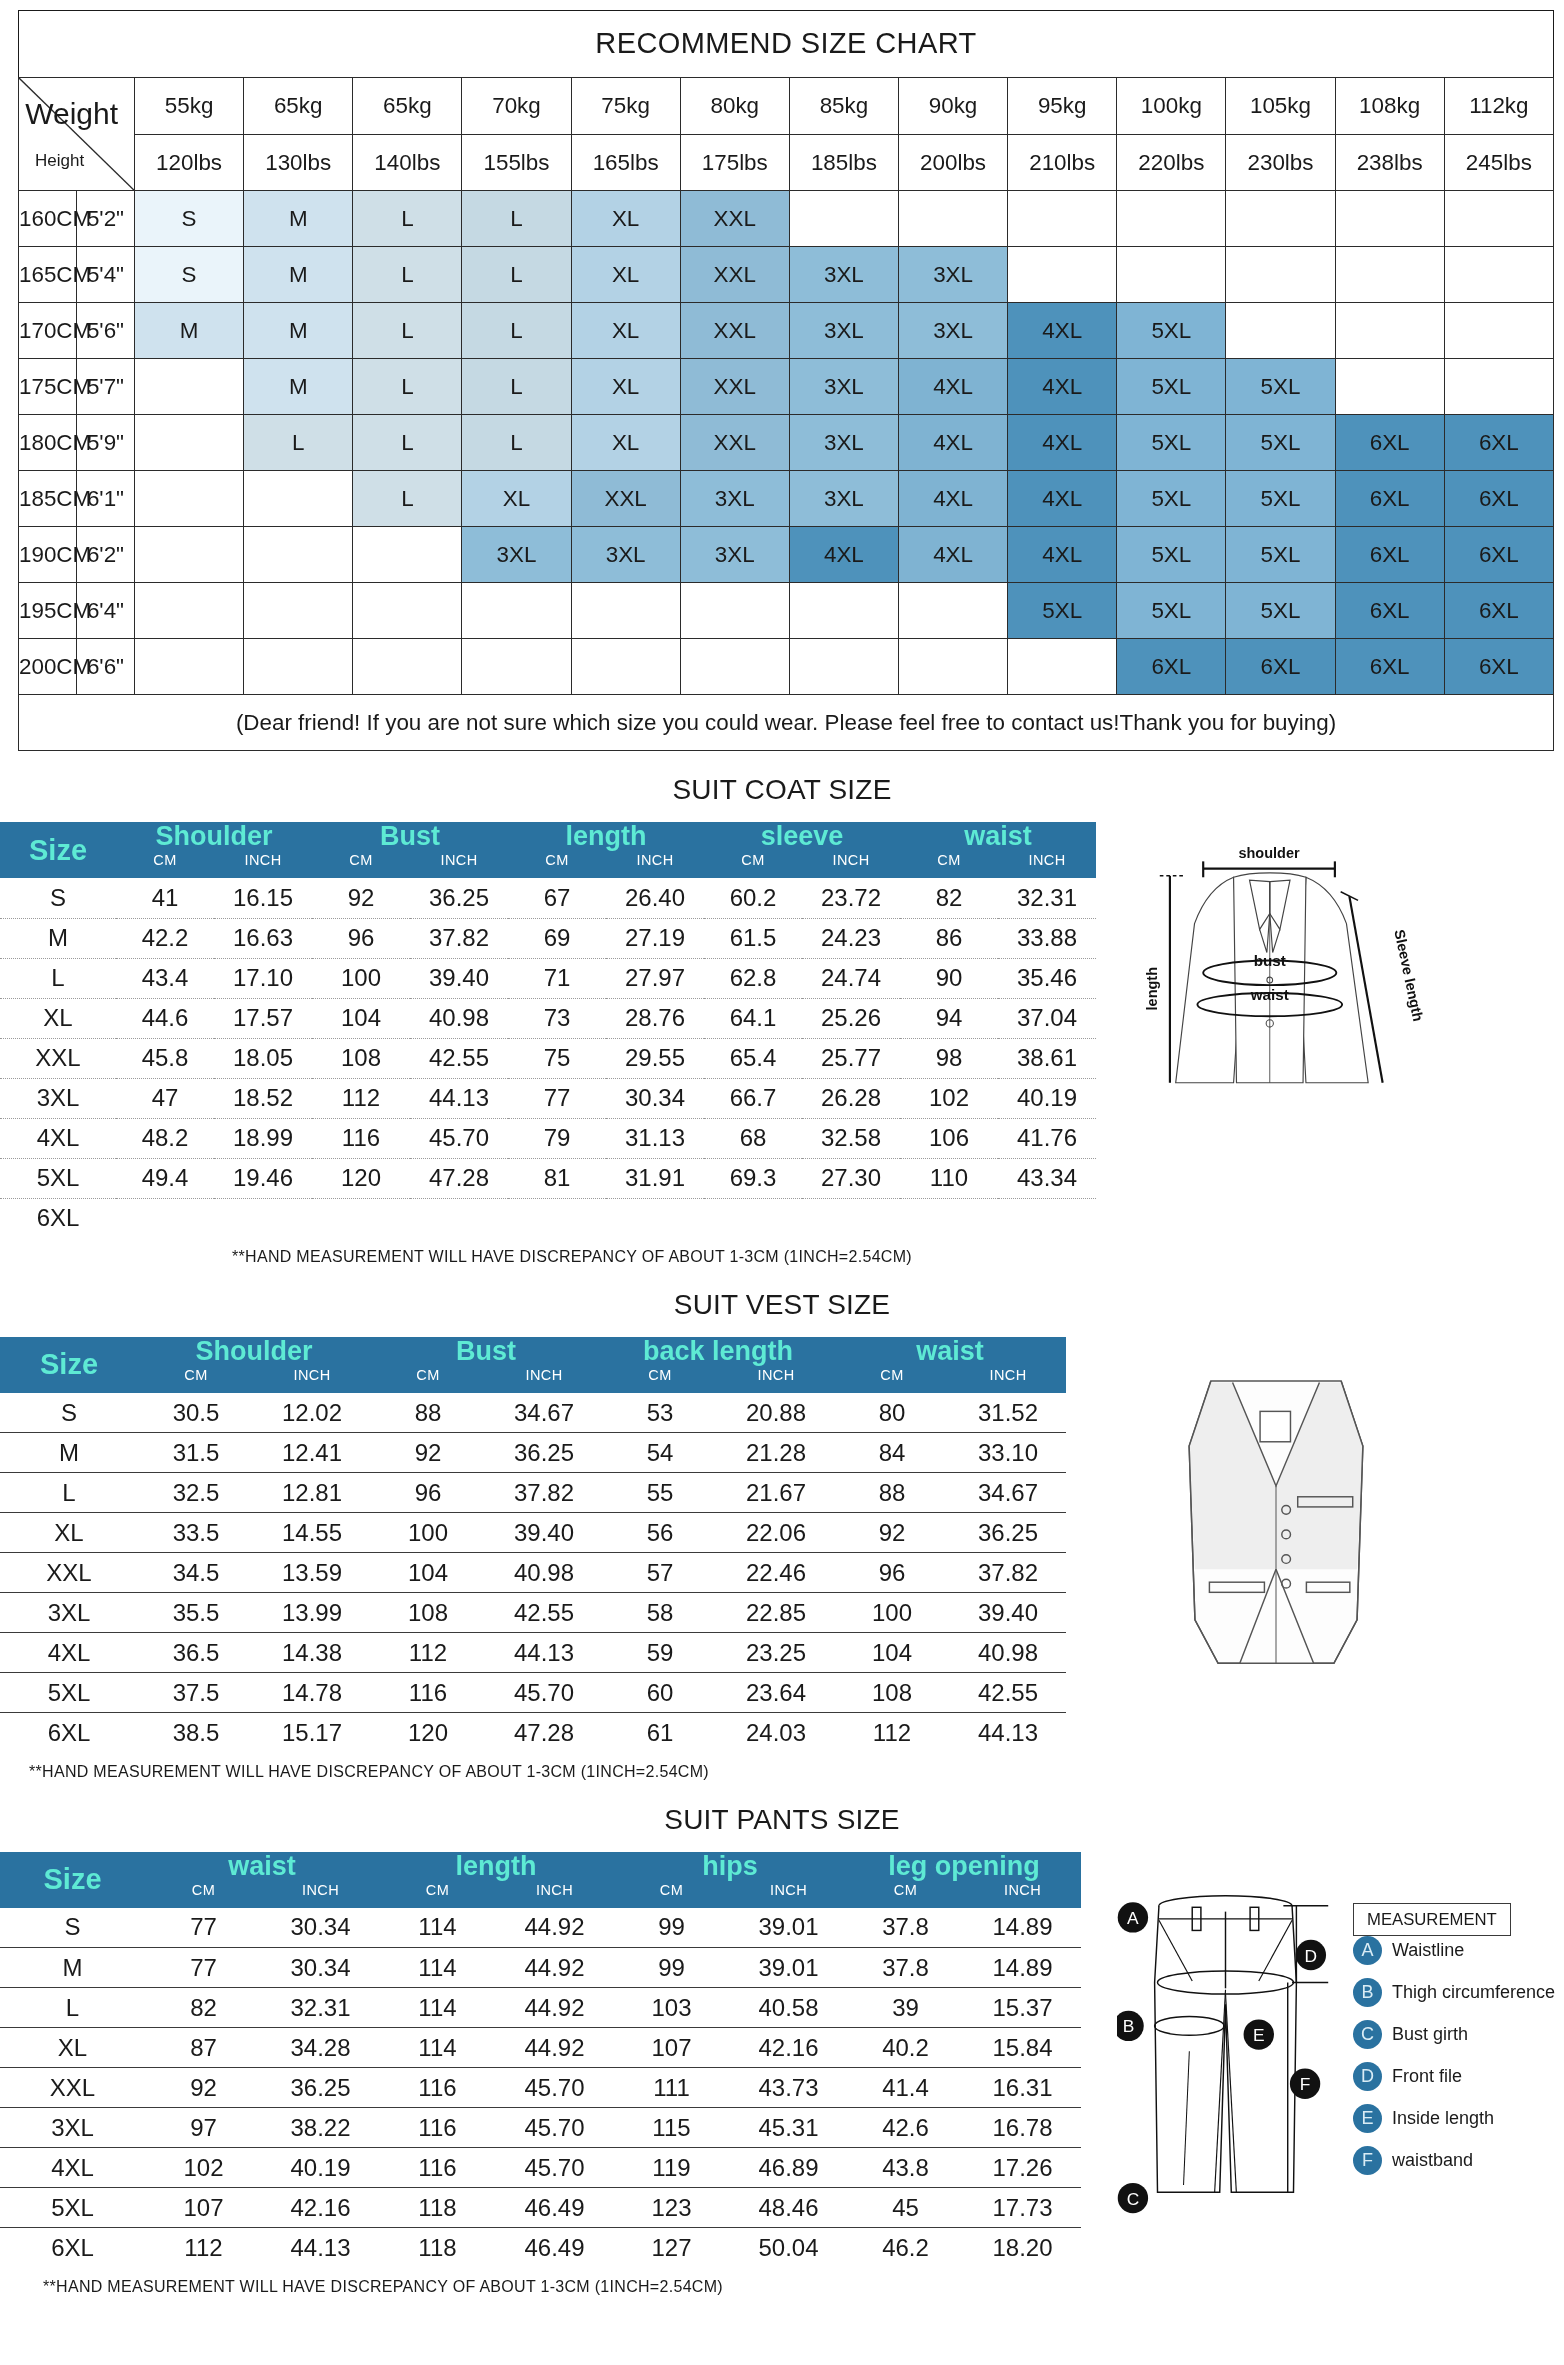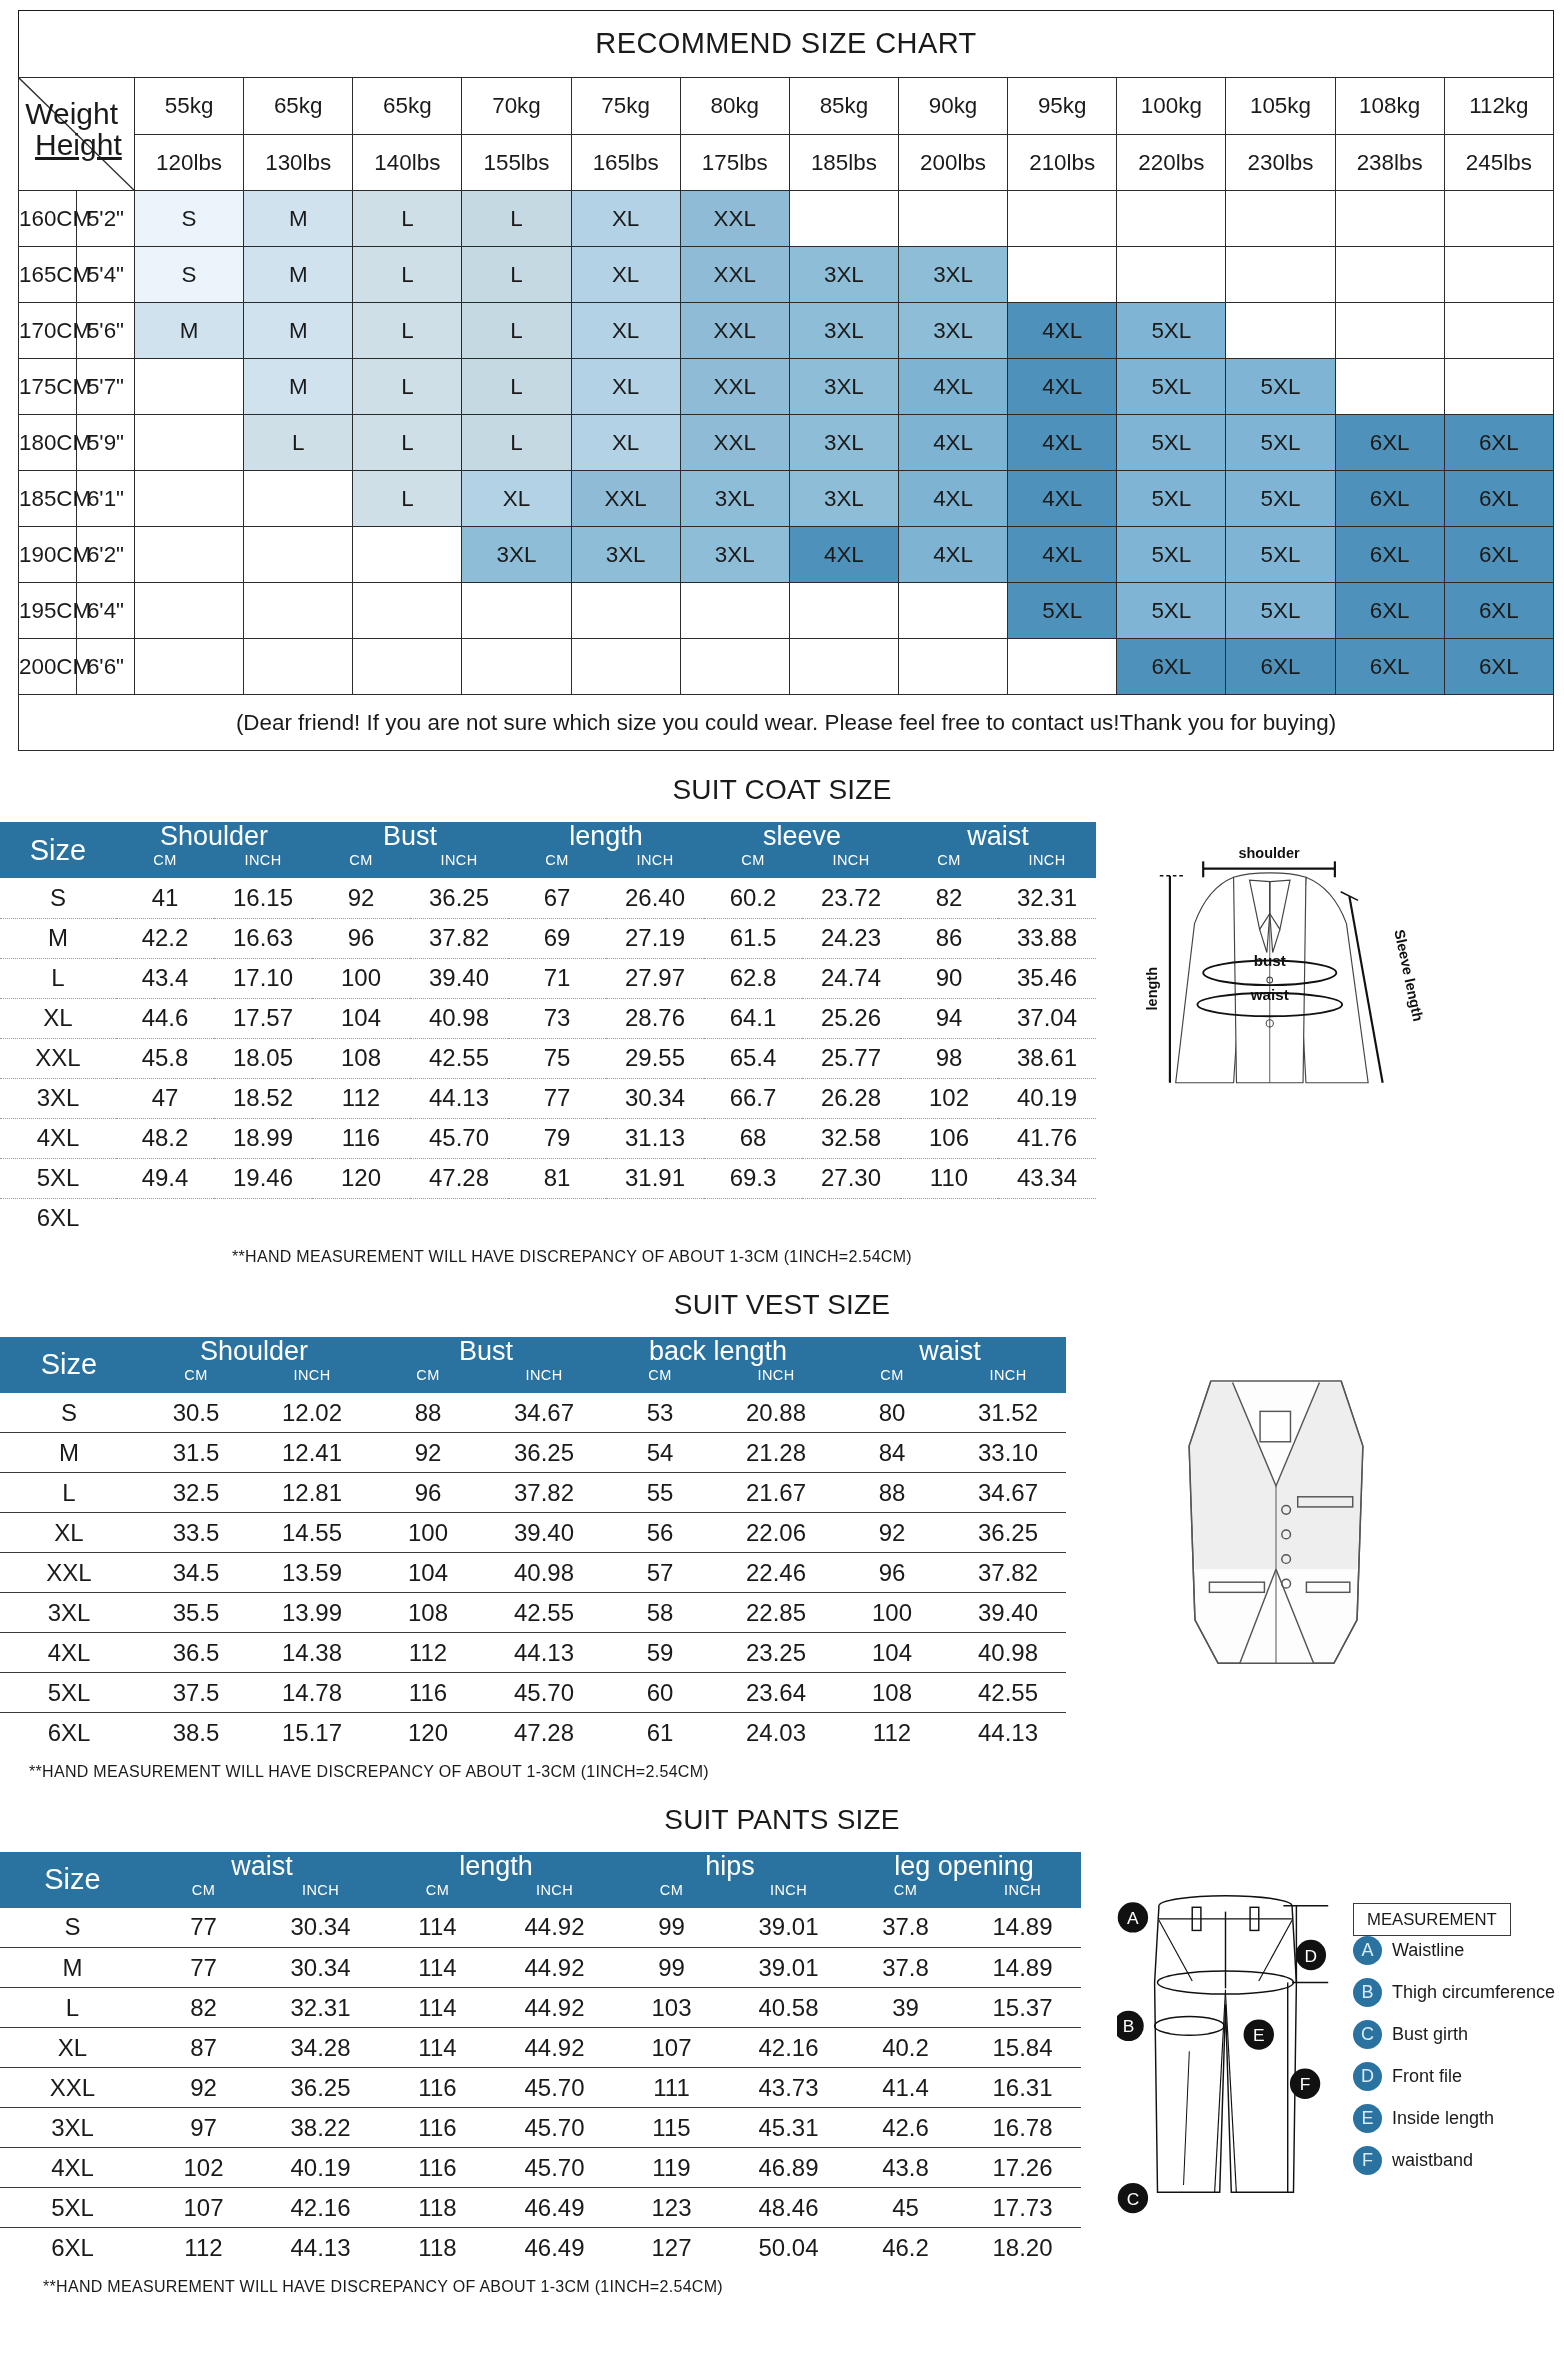--- a/index.html
+++ b/index.html
@@ -47,23 +47,22 @@
     position: absolute;
     inset: 0;
   }
   .corner-cell .wlab {
     position: absolute;
     right: 16px; top: 19px;
     font-size: 30px;
   }
   .corner-cell .hlab {
     position: absolute;
-    left: 16px; bottom: 28px;
-    font-size: 30px;
-    text-decoration: underline;
+    left: 16px; bottom: 19px;
+    font-size: 17px;
   }
   .rsc .hdr-kg, .rsc .hdr-lb { font-size: 22.4px; }
   .rsc .rowh { font-size: 22.4px; }
 
   
   .c-s    { background: #eaf4fa; }
   .c-m    { background: #cfe2ee; }
   .c-l    { background: #cfdfe7; }
   .c-l2   { background: #c5d9e3; }
   .c-xl   { background: #b3d2e5; }
@@ -93,22 +92,22 @@
 
   
   .meas-block { display: flex; align-items: flex-start; }
   .meas-left { flex: 0 0 auto; }
   table.meas {
     border-collapse: collapse;
     table-layout: fixed;
   }
   table.meas thead tr.grp th {
     background: #2a72a0;
-    color: #ffffff;
-    font-weight: 400;
+    color: #5eead4;
+    font-weight: 700;
     padding: 0;
     border: none;
   }
   .grp-main {
     font-size: 27px;
     padding-top: 10px;
     text-align: center;
     line-height: 1.05;
   }
   .grp-unitrow th {

